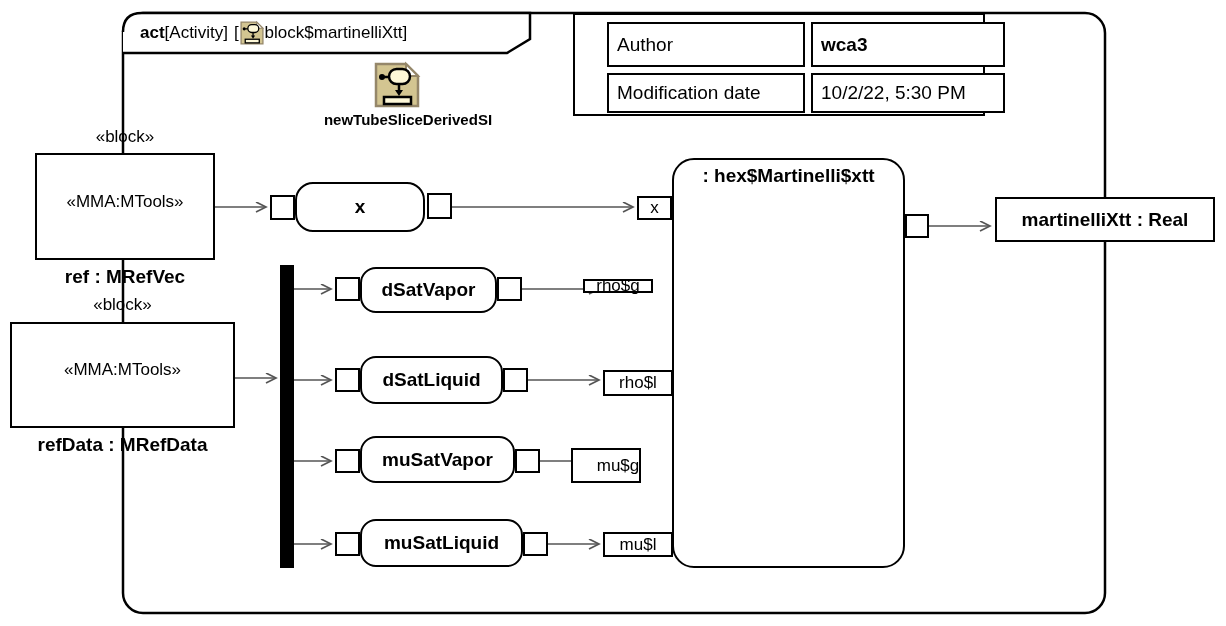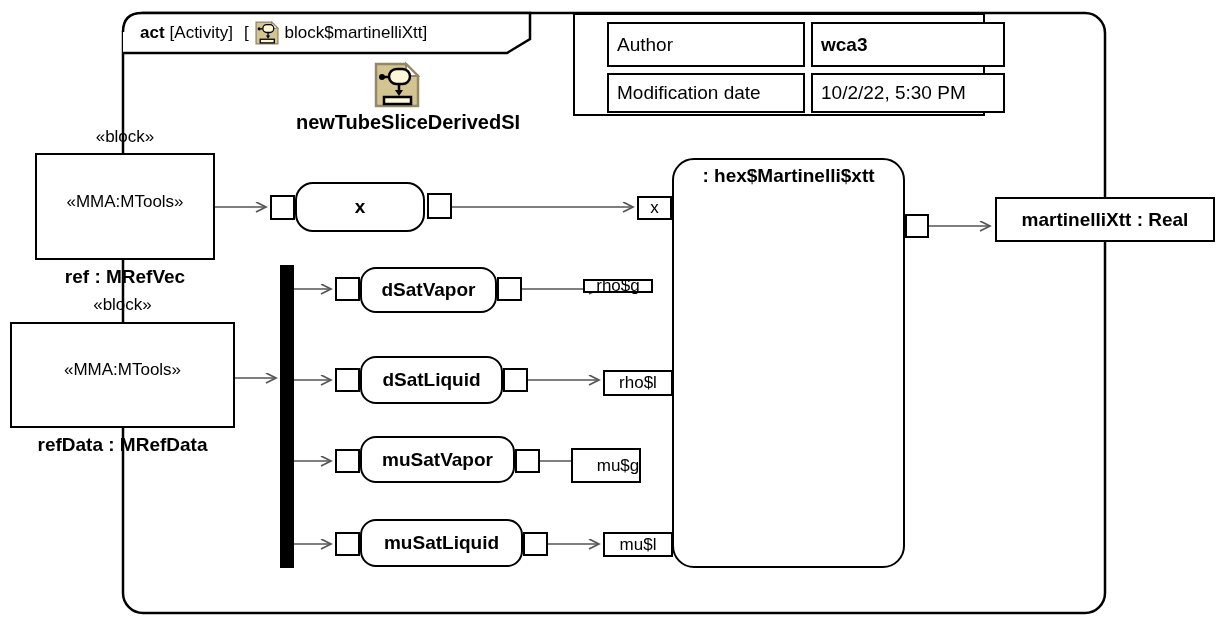--- a/index.html
+++ b/index.html
@@ -13,21 +13,21 @@
           font-weight:bold;font-size:19px;}
   .pin{background:#fff;border:2px solid #000;}
   .iopin{background:#fff;border:2px solid #000;display:flex;align-items:center;
          justify-content:center;font-size:17px;}
   .blocknode{background:#fff;border:2px solid #000;text-align:center;
              display:flex;flex-direction:column;justify-content:center;gap:43px;}
   .blocknode .st{font-size:17px;line-height:22px;}
   .blocknode .nm{font-size:19px;font-weight:bold;margin-top:10px;}
   .tablecell{background:#fff;border:2px solid #000;display:flex;align-items:center;
              padding-left:8px;font-size:19px;margin-left:25px;}
-  .hdrtext{display:flex;align-items:center;font-size:17px;gap:5px;white-space:pre;}
+  .hdrtext{display:flex;align-items:center;font-size:17px;white-space:pre;}
   .boldlbl{font-weight:bold;}
   .outparam{display:flex;align-items:center;justify-content:center;
             font-weight:bold;font-size:19px;}
   svg{display:block;}
 </style>
 </head>
 <body>
 
 <div id="canvas">
 
@@ -78,21 +78,21 @@
   <svg class="abs" width="50" height="50" viewBox="0 0 50 50" style="left:372px;top:60px;">
     <path d="M4,4 H34 L46,16 V46 H4 Z" fill="#d3c591" stroke="#95876a" stroke-width="2.5"></path>
     <path d="M34,4 V16 H46 Z" fill="#ffffff" stroke="#95876a" stroke-width="2"></path>
     <circle cx="10" cy="17" r="3" fill="#000"></circle>
     <line x1="12" y1="17" x2="17" y2="17" stroke="#000" stroke-width="2.5"></line>
     <rect x="17" y="9" width="21" height="15" rx="7.5" fill="#fdf7d7" stroke="#000" stroke-width="2.5"></rect>
     <line x1="27" y1="24" x2="27" y2="31" stroke="#000" stroke-width="2.5"></line>
     <path d="M23,30 L31,30 L27,36 Z" fill="#000"></path>
     <rect x="12" y="37" width="27" height="7" fill="#fdf7d7" stroke="#000" stroke-width="2.5"></rect>
   </svg>
-  <div class="abs" style="left:277px;top:111px;width:262px;text-align:center;font-weight:bold;font-size:20px;">newTubeSliceDerivedSI</div>
+  <div class="abs" style="left:277px;top:111px;width:262px;text-align:center;font-weight:bold;font-size:15px;">newTubeSliceDerivedSI</div>
 
   <div class="abs" style="left:573px;top:13px;width:412px;height:103px;border:2px solid #000;background:#fff;">
     <div class="abs tablecell" style="left:7px;top:7px;width:198px;height:45px;">Author</div>
     <div class="abs tablecell" style="left:211px;top:7px;width:194px;height:45px;font-weight:bold;">wca3</div>
     <div class="abs tablecell" style="left:7px;top:58px;width:198px;height:40px;">Modification date</div>
     <div class="abs tablecell" style="left:211px;top:58px;width:194px;height:40px;">10/2/22, 5:30 PM</div>
   </div>
 
   <div class="abs blocknode" style="left:35px;top:153px;width:180px;height:107px;">
     <div class="st">«block»</div>

